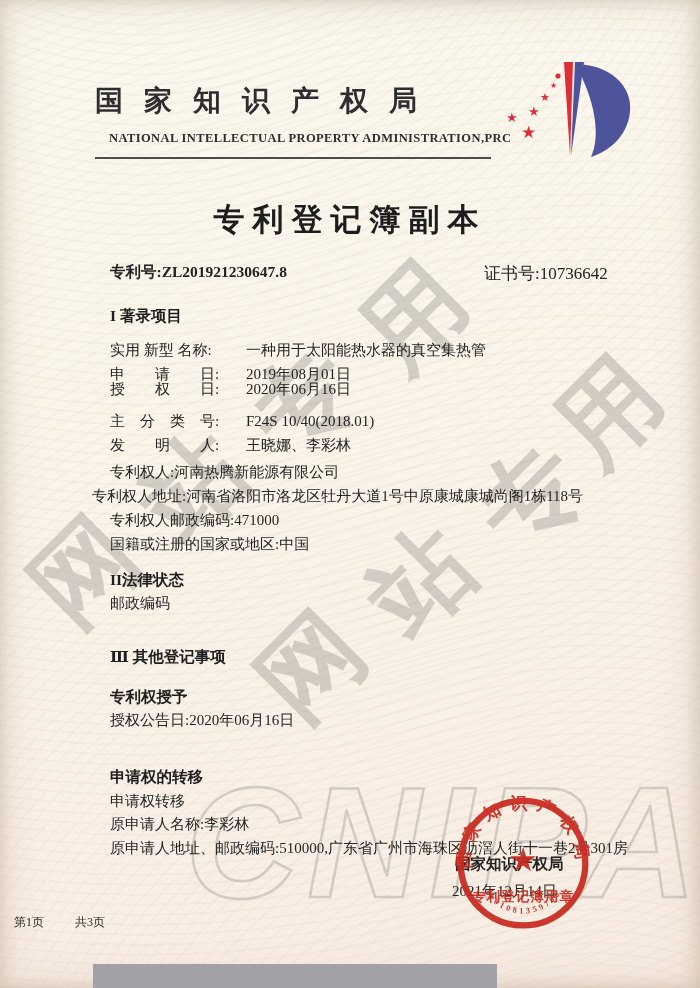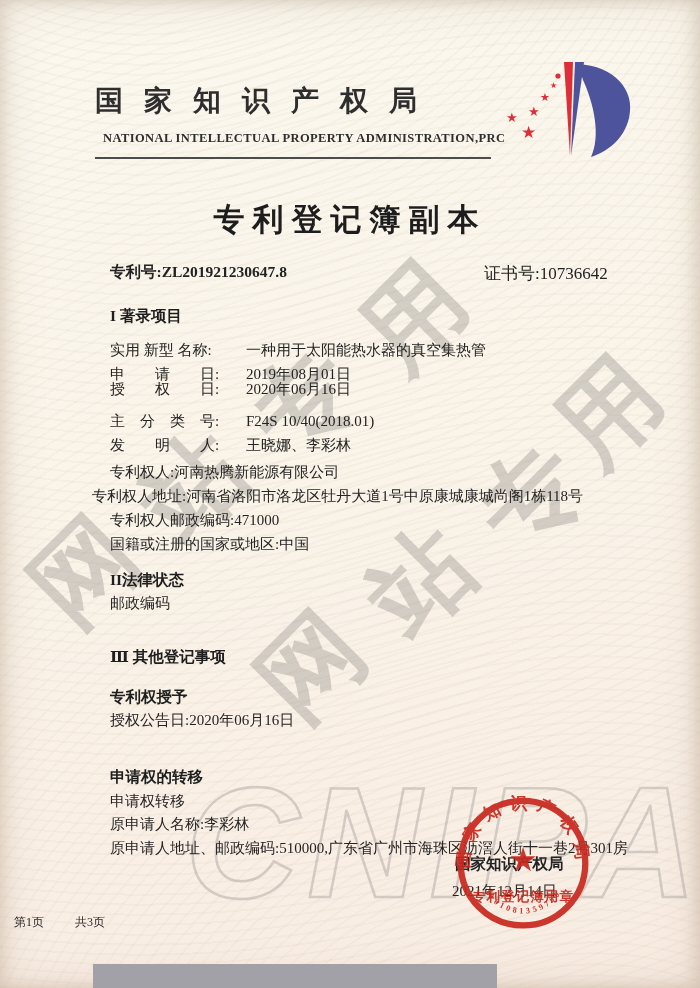--- a/index.html
+++ b/index.html
@@ -22,21 +22,21 @@
   #page::before{
     content:"";position:absolute;inset:0;z-index:0;pointer-events:none;
     background:
       repeating-radial-gradient(circle at 20% -30%, rgba(205,190,168,.10) 0 2px, transparent 2px 10px),
       repeating-radial-gradient(circle at 85% 130%, rgba(205,185,165,.09) 0 2px, transparent 2px 11px);
   }
   .abs{position:absolute;} .z2{z-index:2;} .z3{z-index:3;} .z4{z-index:4;}
 
   
   .agency-cn{left:95px;top:82px;font-size:28px;font-weight:bold;letter-spacing:7px;color:#2e2e2e;}
-  .agency-en{left:103px;top:131px;font-size:12.5px;font-weight:600;letter-spacing:.4px;color:#2e2e2e;white-space:nowrap;}
+  .agency-en{left:109px;top:131px;font-size:12.5px;font-weight:600;letter-spacing:.4px;color:#2e2e2e;white-space:nowrap;}
   .header-rule{left:95px;top:157px;width:396px;height:2px;background:#4c4c4c;}
 
   
   .doc-title{left:0;top:199px;width:700px;text-align:center;font-size:31px;font-weight:bold;letter-spacing:8px;color:#1d1d1d;}
   .patent-no{left:110px;top:262px;font-size:15.5px;font-weight:600;}
   .cert-no{left:460px;top:262px;font-size:17px;font-weight:400;margin-left:24px;}
 
   
   .h-bold{font-size:15.5px;font-weight:bold;color:#1e1e1e;white-space:nowrap;}
   .body-line{font-size:15px;color:#242424;white-space:nowrap;}

